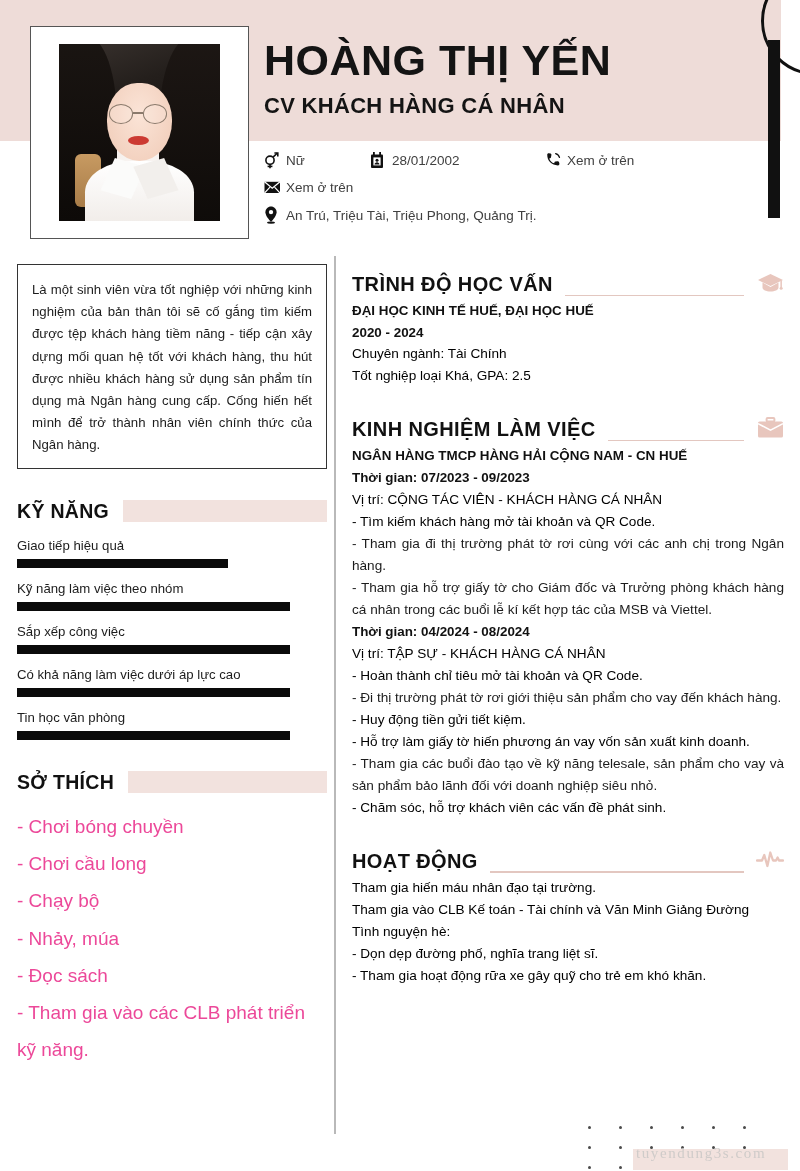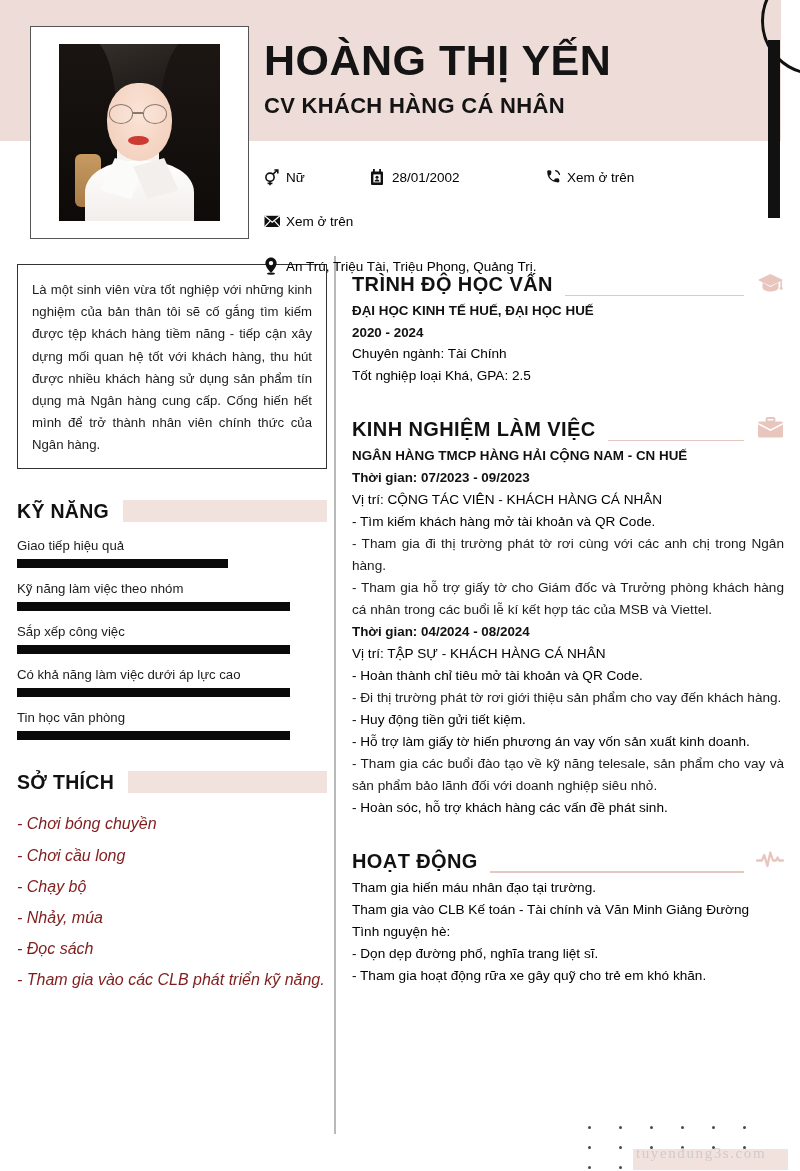--- a/index.html
+++ b/index.html
@@ -70,21 +70,21 @@
     line-height: 1.06; color: #141414;
   }
   .cv-role {
     margin-top: 9px; font-size: 22px; font-weight: 700;
     letter-spacing: 0.3px; color: #141414;
   }
 
   
   .contacts { position: absolute; left: 264px; top: 152px; width: 510px; z-index: 6; }
   .c-row { display: flex; align-items: center; margin-bottom: 11px; }
-  .c-item { display: flex; align-items: center; font-size: 13.5px; color: #000000; margin-top: 17px; }
+  .c-item { display: flex; align-items: center; font-size: 13.5px; color: #404040; }
   .c-item .ico { width: 22px; display:flex; align-items:center; justify-content:flex-start; }
   .c-gender { width: 106px; }
   .c-dob { width: 175px; }
   svg.gi { display:block; }
 
   
   .divider { position:absolute; left:334px; top:256px; width:1.5px; height:878px; background:#b9b9b9; }
 
   .left-col { position: absolute; left: 17px; top: 264px; width: 310px; }
   .right-col { position: absolute; left: 352px; top: 262px; width: 432px; }
@@ -100,21 +100,21 @@
   .lsec-head { position: relative; display: flex; align-items: center; height: 28px; }
   .lsec-title { font-size: 19.5px; font-weight: 700; letter-spacing: 0.3px; color:#111; white-space: nowrap; }
   .lsec-block { flex: 1; height: 22px; background: #f2e2de; margin-left: 14px; }
 
   .skill { margin-top: 13px; }
   .skill-name { font-size: 13.2px; color: #1c1c1c; margin-bottom: 6px; }
   .skill-track { width: 100%; height: 9px; background: transparent; }
   .skill-fill { height: 9px; background: #0a0a0a; }
 
   .hobby-list { margin-top: 12px; }
-  .hobby { font-size: 16px; color:#7f1d1d; line-height: 1.95; font-style: italic; }
+  .hobby { font-size: 19px; color:#ec4899; line-height: 1.95; }
 
   
   .rsec { margin-bottom: 4px; }
   .rsec-head { display:flex; align-items:flex-end; gap:12px; height: 34px; }
   .rsec-title { font-size: 20px; font-weight: 700; letter-spacing: 0.4px; color:#111; white-space: nowrap; }
   .rsec-rule { flex: 1; height: 1.4px; background: #e3c7c0; }
   .rsec-icon { width: 28px; height: 26px; flex: 0 0 28px; display:flex; align-items:center; justify-content:center; }
 
   .r-body { margin-top: 4px; }
   .r-strong { font-size: 13.4px; font-weight: 700; color: #111; line-height: 1.62; }
@@ -337,21 +337,21 @@
         </div>
 
         <div>
           <div class="r-strong">Thời gian: 04/2024 - 08/2024</div>
           <div class="r-line">Vị trí: TẬP SỰ - KHÁCH HÀNG CÁ NHÂN</div>
           <div class="r-line">- Hoàn thành chỉ tiêu mở tài khoản và QR Code.</div>
           <div class="r-just">- Đi thị trường phát tờ rơi giới thiệu sản phẩm cho vay đến khách hàng.</div>
           <div class="r-line">- Huy động tiền gửi tiết kiệm.</div>
           <div class="r-line">- Hỗ trợ làm giấy tờ hiến phương án vay vốn sản xuất kinh doanh.</div>
           <div class="r-just">- Tham gia các buổi đào tạo về kỹ năng telesale, sản phẩm cho vay và sản phẩm bảo lãnh đối với doanh nghiệp siêu nhỏ.</div>
-          <div class="r-line">- Hoàn sóc, hỗ trợ khách hàng các vấn đề phát sinh.</div>
+          <div class="r-line">- Chăm sóc, hỗ trợ khách viên các vấn đề phát sinh.</div>
         </div>
       </div>
     </div>
 
     <div class="gap-md"></div>
 
     <div class="rsec">
       <div class="rsec-head">
         <span class="rsec-title">HOẠT ĐỘNG</span>
         <span class="rsec-rule"></span>

